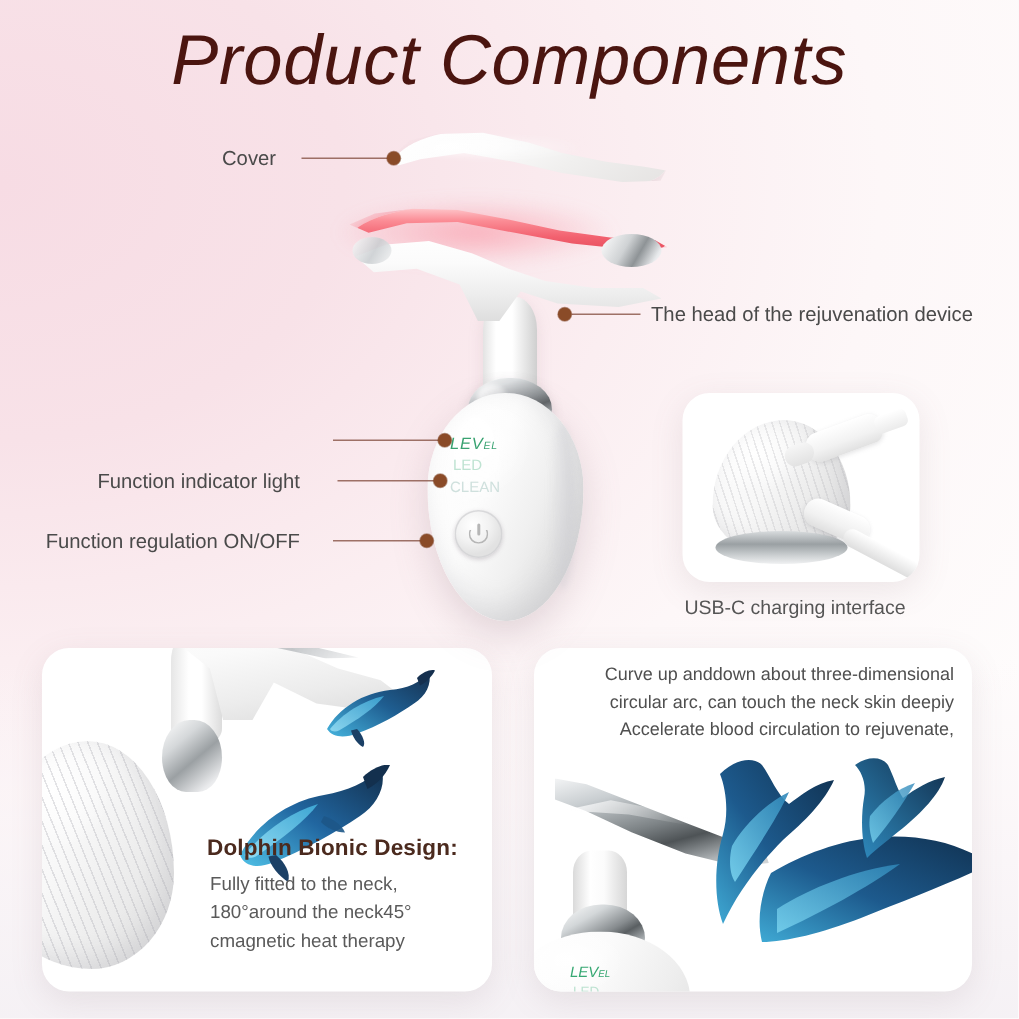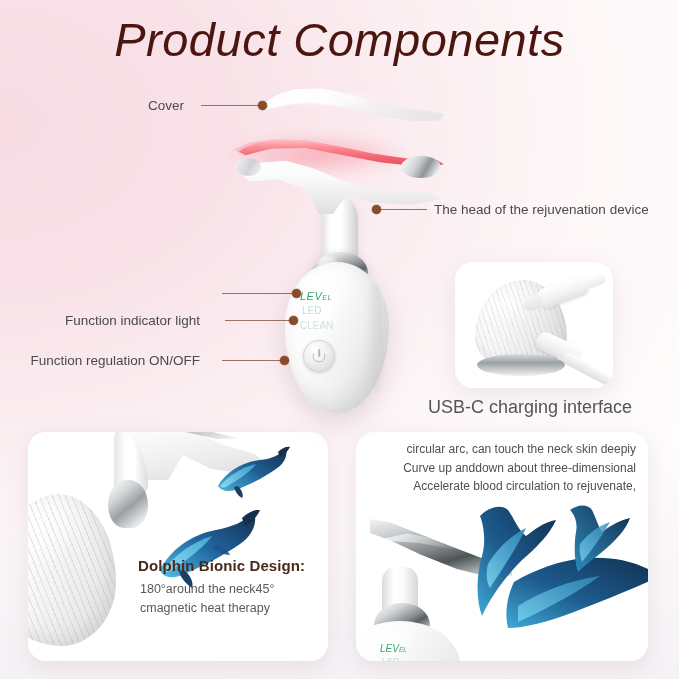--- a/index.html
+++ b/index.html
@@ -194,21 +194,21 @@
   .usb-free:before{
     content:"";position:absolute;left:-16px;top:3px;width:20px;height:14px;
     background:linear-gradient(180deg,#f6f6f6,#e2e2e2);border-radius:7px;
   }
   .usb-free:after{
     content:"";position:absolute;right:-18px;top:4px;width:22px;height:12px;
     background:linear-gradient(180deg,#ffffff,#ebebeb);border-radius:4px;
   }
   .usb-caption{
     position:absolute;left:420px;top:397px;width:220px;text-align:center;
-    font-size:18px;color:#555;z-index:26;
+    font-size:13px;color:#555;z-index:26;
   }
 
   
   #card-left{left:28px;top:432px;width:300px;height:229px;}
   .bl-dome{
     position:absolute;left:-32px;top:62px;width:120px;height:152px;
     background:
       radial-gradient(46% 36% at 32% 22%, rgba(255,255,255,.98), rgba(255,255,255,0) 72%),
       linear-gradient(118deg,#ffffff 0%,#f8f8f8 42%,#ebebeb 72%,#dddddd 100%);
     border-radius:52% 48% 46% 54%/60% 58% 42% 40%;
@@ -412,20 +412,21 @@
         <path d="M5 60 C16 46 34 32 54 26 C46 37 30 49 14 60 C11 62 7 63 5 60 Z" fill="url(#wg2b)" opacity="0.95"></path>
         <path d="M26 60 C32 65 36 72 34 78 C28 74 22 67 21 61 Z" fill="#1b4066"></path>
         <path d="M84 8 C90 2 98 -1 102 0 C99 7 93 13 87 16 Z" fill="#13304e"></path>
         <path d="M58 34 C64 36 70 40 72 45 C66 45 60 42 56 38 Z" fill="#1d5687" opacity="0.9"></path>
       </svg>
     </div>
   </div>
 
   <div class="bl-heading">Dolphin Bionic Design:</div>
   <div class="bl-lines">
+    <div>Fully fitted to the neck,</div>
     <div>180°around the neck45°</div>
     <div>cmagnetic heat therapy</div>
   </div>
 
   <div class="card" id="card-right">
     <div class="br-dev" style="left:4px;top:93px;">
       <div class="br-head"></div>
       <div class="br-head2"></div>
       <div class="br-neck"></div>
       <div class="br-collar"></div>
@@ -459,18 +460,18 @@
         <path d="M40 78 C60 66 86 56 112 54 C140 52 166 58 186 72 C162 84 130 96 100 108 C74 118 50 124 34 124 C30 108 34 90 40 78 Z" fill="url(#wg3)"></path>
         <path d="M44 102 C66 88 96 76 126 72 C104 88 74 104 44 118 Z" fill="url(#wg3b)" opacity="0.85"></path>
 
         <path d="M96 6 C104 0 114 0 118 6 C122 14 124 22 128 28 C136 22 146 16 156 14 C152 26 140 38 128 48 C118 56 110 62 104 68 C100 56 100 40 102 28 C104 18 100 10 96 6 Z" fill="url(#wg4)"></path>
         <path d="M106 40 C114 30 124 22 136 18 C128 32 118 46 108 58 C106 52 105 46 106 40 Z" fill="url(#wg3b)" opacity="0.8"></path>
       </svg>
     </div>
   </div>
 
   <div class="br-text">
+    <div>Curve up anddown about three-dimensional</div>
     <div>circular arc, can touch the neck skin deepiy</div>
-    <div>Curve up anddown about three-dimensional</div>
     <div>Accelerate blood circulation to rejuvenate,</div>
   </div>
 
 </div>
 
 </body></html>

